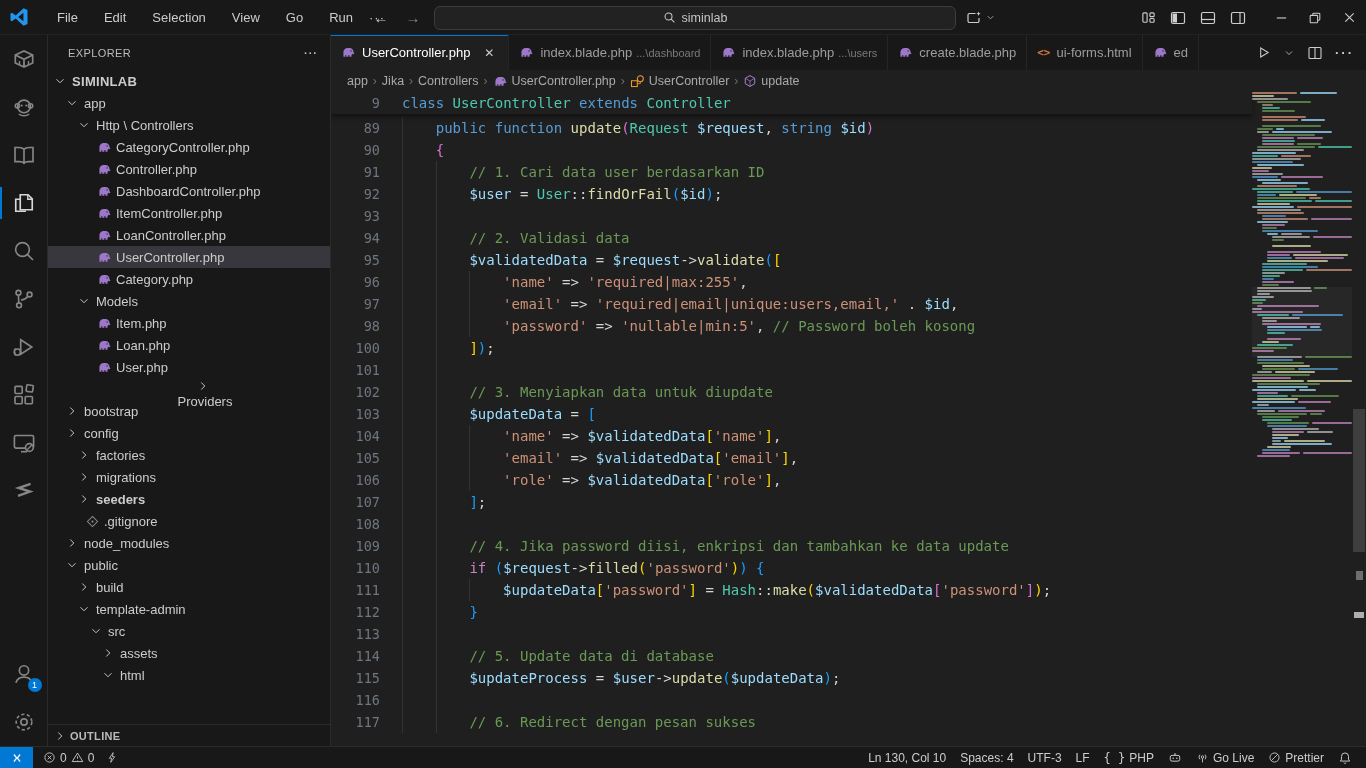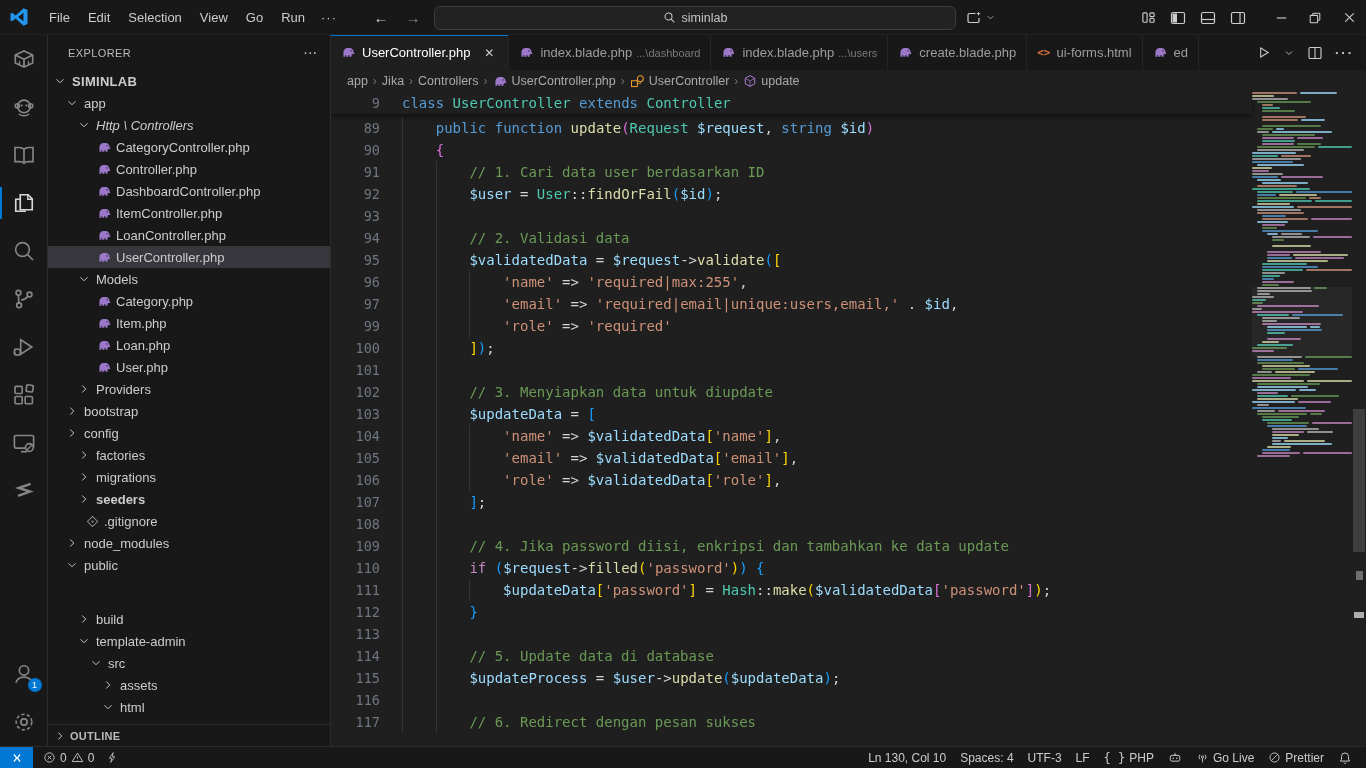--- a/index.html
+++ b/index.html
@@ -4,21 +4,21 @@
 <style>
   * { box-sizing: border-box; margin:0; padding:0; }
   html,body { width:1366px; height:768px; overflow:hidden; }
   body { background:#1f1f1f; font-family:"Liberation Sans", sans-serif; color:#cccccc; font-size:13px; }
   svg { display:block; }
 
   
   .titlebar { height:35px; background:#181818; display:flex; align-items:center; position:relative; border-bottom:1px solid #222222; }
   .vscode-logo { width:20px; height:20px; margin:0 12px 0 9px; flex:none; }
   .menus { display:flex; align-items:center; gap:2px; }
-  .menu-item { padding:3px 8px; border-radius:5px; color:#cccccc; cursor:default; }
+  .menu-item { padding:3px 8px; border-radius:5px; color:#cccccc; cursor:default;margin-left:8px; }
   .menu-overflow { padding:3px 8px; color:#cccccc; letter-spacing:1px; }
   .cmd-center { position:absolute; left:50%; top:0; height:35px; transform:translateX(-50%); display:flex; align-items:center; gap:10px; }
   .nav-arrow { width:22px; text-align:center; color:#cccccc; font-size:15px; }
   .nav-arrow.fwd { color:#8a8a8a; }
   .cmd-box { width:522px; height:24px; background:#222222; border:1px solid #3c3c3c; border-radius:6px; display:flex; align-items:center; justify-content:center; gap:6px; color:#c5c5c5; font-size:12.5px; }
   .copilot-btn { display:flex; align-items:center; gap:3px; color:#cccccc; }
   .win-right { position:absolute; right:0; top:0; height:35px; display:flex; align-items:center; }
   .layout-btns { display:flex; align-items:center; gap:14px; margin-right:18px; }
   .win-btn { width:34px; height:35px; display:flex; align-items:center; justify-content:center; color:#cccccc; }
 
@@ -293,21 +293,21 @@
           <span class="tree-label">SIMINLAB</span>
         </div>
         <div class="tree-row" style="padding-left: 16px;">
           <span class="tw">
             <svg viewBox="0 0 16 16" width="14" height="14" fill="none" stroke="currentColor" stroke-width="1.1">
               <path d="M4 6l4 4 4-4"></path>
             </svg>
           </span>
           <span class="tree-label">app</span>
         </div>
-        <div class="tree-row" style="padding-left: 28px; font-style: italic;">
+        <div class="tree-row" style="padding-left: 28px;">
           <span class="tw">
             <svg viewBox="0 0 16 16" width="14" height="14" fill="none" stroke="currentColor" stroke-width="1.1">
               <path d="M4 6l4 4 4-4"></path>
             </svg>
           </span>
           <span class="tree-label">Http \ Controllers</span>
         </div>
         <div class="tree-row" style="padding-left: 48px;">
           <span class="tw">
             <svg viewBox="0 0 16 16" width="15" height="15">
@@ -355,65 +355,65 @@
         </div>
         <div class="tree-row selected" style="padding-left: 48px;">
           <span class="tw">
             <svg viewBox="0 0 16 16" width="15" height="15">
               <path fill="#9d77c9" d="M2.6 12.6V7.4C2.6 5 4.6 3.1 7 3.1h2.1c2.4 0 4.3 1.9 4.3 4.3v.5l1 .9-1 1.1-1-.6c-.3.5-.7.9-1.2 1.2v2.1H9.1v-1.7H7.8v1.7H5.6v-1.9h-.9v1.9z"></path>
               <circle cx="10.7" cy="6.3" r=".75" fill="#1f1f1f"></circle>
             </svg>
           </span>
           <span class="tree-label">UserController.php</span>
         </div>
+        <div class="tree-row" style="padding-left: 48px;">
+          <span class="tw">
+            <svg viewBox="0 0 16 16" width="15" height="15">
+              <path fill="#9d77c9" d="M2.6 12.6V7.4C2.6 5 4.6 3.1 7 3.1h2.1c2.4 0 4.3 1.9 4.3 4.3v.5l1 .9-1 1.1-1-.6c-.3.5-.7.9-1.2 1.2v2.1H9.1v-1.7H7.8v1.7H5.6v-1.9h-.9v1.9z"></path>
+              <circle cx="10.7" cy="6.3" r=".75" fill="#1f1f1f"></circle>
+            </svg>
+          </span>
+          <span class="tree-label">Category.php</span>
+        </div>
         <div class="tree-row" style="padding-left: 28px;">
           <span class="tw">
             <svg viewBox="0 0 16 16" width="14" height="14" fill="none" stroke="currentColor" stroke-width="1.1">
               <path d="M4 6l4 4 4-4"></path>
             </svg>
           </span>
           <span class="tree-label">Models</span>
         </div>
         <div class="tree-row" style="padding-left: 48px;">
           <span class="tw">
             <svg viewBox="0 0 16 16" width="15" height="15">
               <path fill="#9d77c9" d="M2.6 12.6V7.4C2.6 5 4.6 3.1 7 3.1h2.1c2.4 0 4.3 1.9 4.3 4.3v.5l1 .9-1 1.1-1-.6c-.3.5-.7.9-1.2 1.2v2.1H9.1v-1.7H7.8v1.7H5.6v-1.9h-.9v1.9z"></path>
               <circle cx="10.7" cy="6.3" r=".75" fill="#1f1f1f"></circle>
             </svg>
           </span>
-          <span class="tree-label">Category.php</span>
+          <span class="tree-label">Item.php</span>
         </div>
         <div class="tree-row" style="padding-left: 48px;">
           <span class="tw">
             <svg viewBox="0 0 16 16" width="15" height="15">
               <path fill="#9d77c9" d="M2.6 12.6V7.4C2.6 5 4.6 3.1 7 3.1h2.1c2.4 0 4.3 1.9 4.3 4.3v.5l1 .9-1 1.1-1-.6c-.3.5-.7.9-1.2 1.2v2.1H9.1v-1.7H7.8v1.7H5.6v-1.9h-.9v1.9z"></path>
               <circle cx="10.7" cy="6.3" r=".75" fill="#1f1f1f"></circle>
             </svg>
           </span>
-          <span class="tree-label">Item.php</span>
+          <span class="tree-label">Loan.php</span>
         </div>
         <div class="tree-row" style="padding-left: 48px;">
           <span class="tw">
             <svg viewBox="0 0 16 16" width="15" height="15">
               <path fill="#9d77c9" d="M2.6 12.6V7.4C2.6 5 4.6 3.1 7 3.1h2.1c2.4 0 4.3 1.9 4.3 4.3v.5l1 .9-1 1.1-1-.6c-.3.5-.7.9-1.2 1.2v2.1H9.1v-1.7H7.8v1.7H5.6v-1.9h-.9v1.9z"></path>
               <circle cx="10.7" cy="6.3" r=".75" fill="#1f1f1f"></circle>
             </svg>
           </span>
-          <span class="tree-label">Loan.php</span>
-        </div>
-        <div class="tree-row" style="padding-left: 48px;">
-          <span class="tw">
-            <svg viewBox="0 0 16 16" width="15" height="15">
-              <path fill="#9d77c9" d="M2.6 12.6V7.4C2.6 5 4.6 3.1 7 3.1h2.1c2.4 0 4.3 1.9 4.3 4.3v.5l1 .9-1 1.1-1-.6c-.3.5-.7.9-1.2 1.2v2.1H9.1v-1.7H7.8v1.7H5.6v-1.9h-.9v1.9z"></path>
-              <circle cx="10.7" cy="6.3" r=".75" fill="#1f1f1f"></circle>
-            </svg>
-          </span>
           <span class="tree-label">User.php</span>
         </div>
-        <div class="tree-row" style="padding-left: 28px;">
+        <div class="tree-row" style="padding-left: 28px; flex-direction: column;">
           <span class="tw">
             <svg viewBox="0 0 16 16" width="14" height="14" fill="none" stroke="currentColor" stroke-width="1.1">
               <path d="M6 4l4 4-4 4"></path>
             </svg>
           </span>
           <span class="tree-label">Providers</span>
         </div>
         <div class="tree-row" style="padding-left: 16px;">
           <span class="tw">
             <svg viewBox="0 0 16 16" width="14" height="14" fill="none" stroke="currentColor" stroke-width="1.1">
@@ -472,21 +472,21 @@
           <span class="tree-label">node_modules</span>
         </div>
         <div class="tree-row" style="padding-left: 16px;">
           <span class="tw">
             <svg viewBox="0 0 16 16" width="14" height="14" fill="none" stroke="currentColor" stroke-width="1.1">
               <path d="M4 6l4 4 4-4"></path>
             </svg>
           </span>
           <span class="tree-label">public</span>
         </div>
-        <div class="tree-row" style="padding-left: 28px; margin-top: 32px;">
+        <div class="tree-row" style="padding-left: 28px;">
           <span class="tw">
             <svg viewBox="0 0 16 16" width="14" height="14" fill="none" stroke="currentColor" stroke-width="1.1">
               <path d="M6 4l4 4-4 4"></path>
             </svg>
           </span>
           <span class="tree-label">build</span>
         </div>
         <div class="tree-row" style="padding-left: 28px;">
           <span class="tw">
             <svg viewBox="0 0 16 16" width="14" height="14" fill="none" stroke="currentColor" stroke-width="1.1">
@@ -662,21 +662,21 @@
         <div class="lines-scroll" id="codelines">
             <div class="line"><span class="gutter">89</span><span class="lc"><span class="ig"></span><span class="tok-kw">public</span><span class="tok-pun"> </span><span class="tok-kw">function</span><span class="tok-pun"> </span><span class="tok-fn">update</span><span class="tok-b2">(</span><span class="tok-typ">Request</span><span class="tok-pun"> </span><span class="tok-var">$request</span><span class="tok-pun">, </span><span class="tok-kw">string</span><span class="tok-pun"> </span><span class="tok-var">$id</span><span class="tok-b2">)</span></span></div>
             <div class="line"><span class="gutter">90</span><span class="lc"><span class="ig"></span><span class="tok-b2">{</span></span></div>
             <div class="line"><span class="gutter">91</span><span class="lc"><span class="ig"></span><span class="ig"></span><span class="tok-cmt">// 1. Cari data user berdasarkan ID</span></span></div>
             <div class="line"><span class="gutter">92</span><span class="lc"><span class="ig"></span><span class="ig"></span><span class="tok-var">$user</span><span class="tok-pun"> = </span><span class="tok-typ">User</span><span class="tok-pun">::</span><span class="tok-fn">findOrFail</span><span class="tok-b3">(</span><span class="tok-var">$id</span><span class="tok-b3">)</span><span class="tok-pun">;</span></span></div>
             <div class="line"><span class="gutter">93</span><span class="lc"><span class="ig"></span><span class="ig"></span></span></div>
             <div class="line"><span class="gutter">94</span><span class="lc"><span class="ig"></span><span class="ig"></span><span class="tok-cmt">// 2. Validasi data</span></span></div>
             <div class="line"><span class="gutter">95</span><span class="lc"><span class="ig"></span><span class="ig"></span><span class="tok-var">$validatedData</span><span class="tok-pun"> = </span><span class="tok-var">$request</span><span class="tok-pun">-&gt;</span><span class="tok-fn">validate</span><span class="tok-b3">(</span><span class="tok-b1">[</span></span></div>
             <div class="line"><span class="gutter">96</span><span class="lc"><span class="ig"></span><span class="ig"></span><span class="ig"></span><span class="tok-str">'name'</span><span class="tok-pun"> =&gt; </span><span class="tok-str">'required|max:255'</span><span class="tok-pun">,</span></span></div>
             <div class="line"><span class="gutter">97</span><span class="lc"><span class="ig"></span><span class="ig"></span><span class="ig"></span><span class="tok-str">'email'</span><span class="tok-pun"> =&gt; </span><span class="tok-str">'required|email|unique:users,email,'</span><span class="tok-pun"> . </span><span class="tok-var">$id</span><span class="tok-pun">,</span></span></div>
-            <div class="line"><span class="gutter">99</span><span class="lc"><span class="ig"></span><span class="ig"></span><span class="ig"></span><span class="tok-str">'role'</span><span class="tok-pun"> =&gt; </span><span class="tok-str">'required'</span></span></div>
+            <div class="line"><span class="gutter">98</span><span class="lc"><span class="ig"></span><span class="ig"></span><span class="ig"></span><span class="tok-str">'password'</span><span class="tok-pun"> =&gt; </span><span class="tok-str">'nullable|min:5'</span><span class="tok-pun">, </span><span class="tok-cmt">// Password boleh kosong</span></span></div>
             <div class="line"><span class="gutter">100</span><span class="lc"><span class="ig"></span><span class="ig"></span><span class="tok-b1">]</span><span class="tok-b3">)</span><span class="tok-pun">;</span></span></div>
             <div class="line"><span class="gutter">101</span><span class="lc"><span class="ig"></span><span class="ig"></span></span></div>
             <div class="line"><span class="gutter">102</span><span class="lc"><span class="ig"></span><span class="ig"></span><span class="tok-cmt">// 3. Menyiapkan data untuk diupdate</span></span></div>
             <div class="line"><span class="gutter">103</span><span class="lc"><span class="ig"></span><span class="ig"></span><span class="tok-var">$updateData</span><span class="tok-pun"> = </span><span class="tok-b3">[</span></span></div>
             <div class="line"><span class="gutter">104</span><span class="lc"><span class="ig"></span><span class="ig"></span><span class="ig"></span><span class="tok-str">'name'</span><span class="tok-pun"> =&gt; </span><span class="tok-var">$validatedData</span><span class="tok-b1">[</span><span class="tok-str">'name'</span><span class="tok-b1">]</span><span class="tok-pun">,</span></span></div>
             <div class="line"><span class="gutter">105</span><span class="lc"><span class="ig"></span><span class="ig"></span><span class="ig"></span><span class="tok-str">'email'</span><span class="tok-pun"> =&gt; </span><span class="tok-var">$validatedData</span><span class="tok-b1">[</span><span class="tok-str">'email'</span><span class="tok-b1">]</span><span class="tok-pun">,</span></span></div>
             <div class="line"><span class="gutter">106</span><span class="lc"><span class="ig"></span><span class="ig"></span><span class="ig"></span><span class="tok-str">'role'</span><span class="tok-pun"> =&gt; </span><span class="tok-var">$validatedData</span><span class="tok-b1">[</span><span class="tok-str">'role'</span><span class="tok-b1">]</span><span class="tok-pun">,</span></span></div>
             <div class="line"><span class="gutter">107</span><span class="lc"><span class="ig"></span><span class="ig"></span><span class="tok-b3">]</span><span class="tok-pun">;</span></span></div>
             <div class="line"><span class="gutter">108</span><span class="lc"><span class="ig"></span><span class="ig"></span></span></div>
             <div class="line"><span class="gutter">109</span><span class="lc"><span class="ig"></span><span class="ig"></span><span class="tok-cmt">// 4. Jika password diisi, enkripsi dan tambahkan ke data update</span></span></div>

